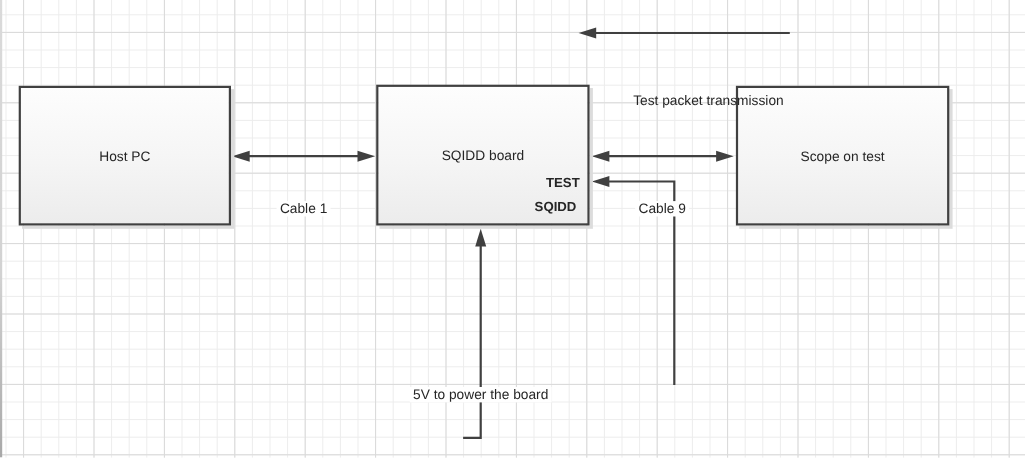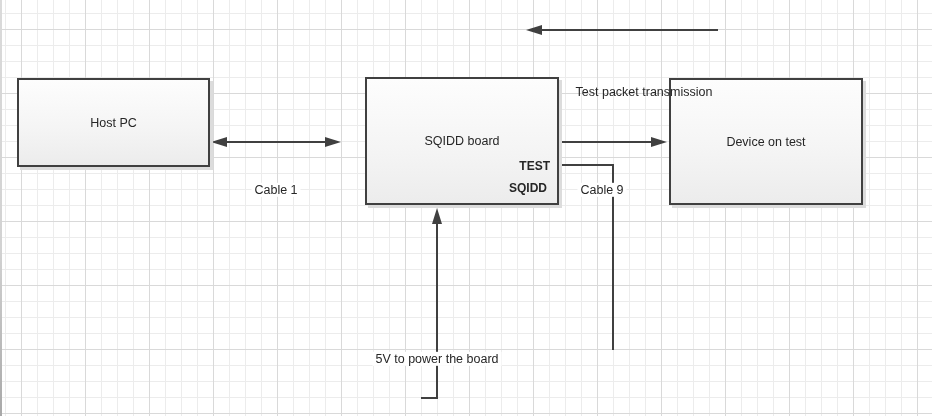--- a/index.html
+++ b/index.html
@@ -100,32 +100,32 @@
       <polyline points="552,165 613,165 613,350"></polyline>
       <polygon points="538,165 554,160 554,170"></polygon>
     </g>
 
     <g>
       <polyline points="421,398 437,398 437,222"></polyline>
       <polygon points="437,208 432,224 442,224"></polygon>
     </g>
   </svg>
 
-  <div class="shape" style="left:17px;top:78px;width:193px;height:89px;text-align:right;">
+  <div class="shape" style="left:17px;top:78px;width:193px;height:127px;text-align:right;">
     <span class="shape-label">Host PC</span>
   </div>
 
-  <div class="shape" style="left:342px;top:77px;width:194px;height:128px;margin-left:23px;">
+  <div class="shape" style="left:342px;top:77px;width:194px;height:128px;">
     <span class="shape-label">SQIDD board</span>
     <span class="pin-label pin-test">TEST</span>
     <span class="pin-label pin-init">SQIDD</span>
   </div>
 
   <div class="shape" style="left:669px;top:78px;width:194px;height:127px;">
-    <span class="shape-label">Device on test</span>
+    <span class="shape-label">Scope on test</span>
   </div>
 
   <div class="conn-label opaque" style="left:276px;top:142px;">Cable 1</div>
 
   <div class="conn-label opaque" style="left:602px;top:142px;">Cable 9</div>
 
   <div class="conn-label" style="left:644px;top:44px;">Test packet transmission</div>
 
 
   <div class="conn-label opaque" style="left:437px;top:311px;">5V to power the board</div>

